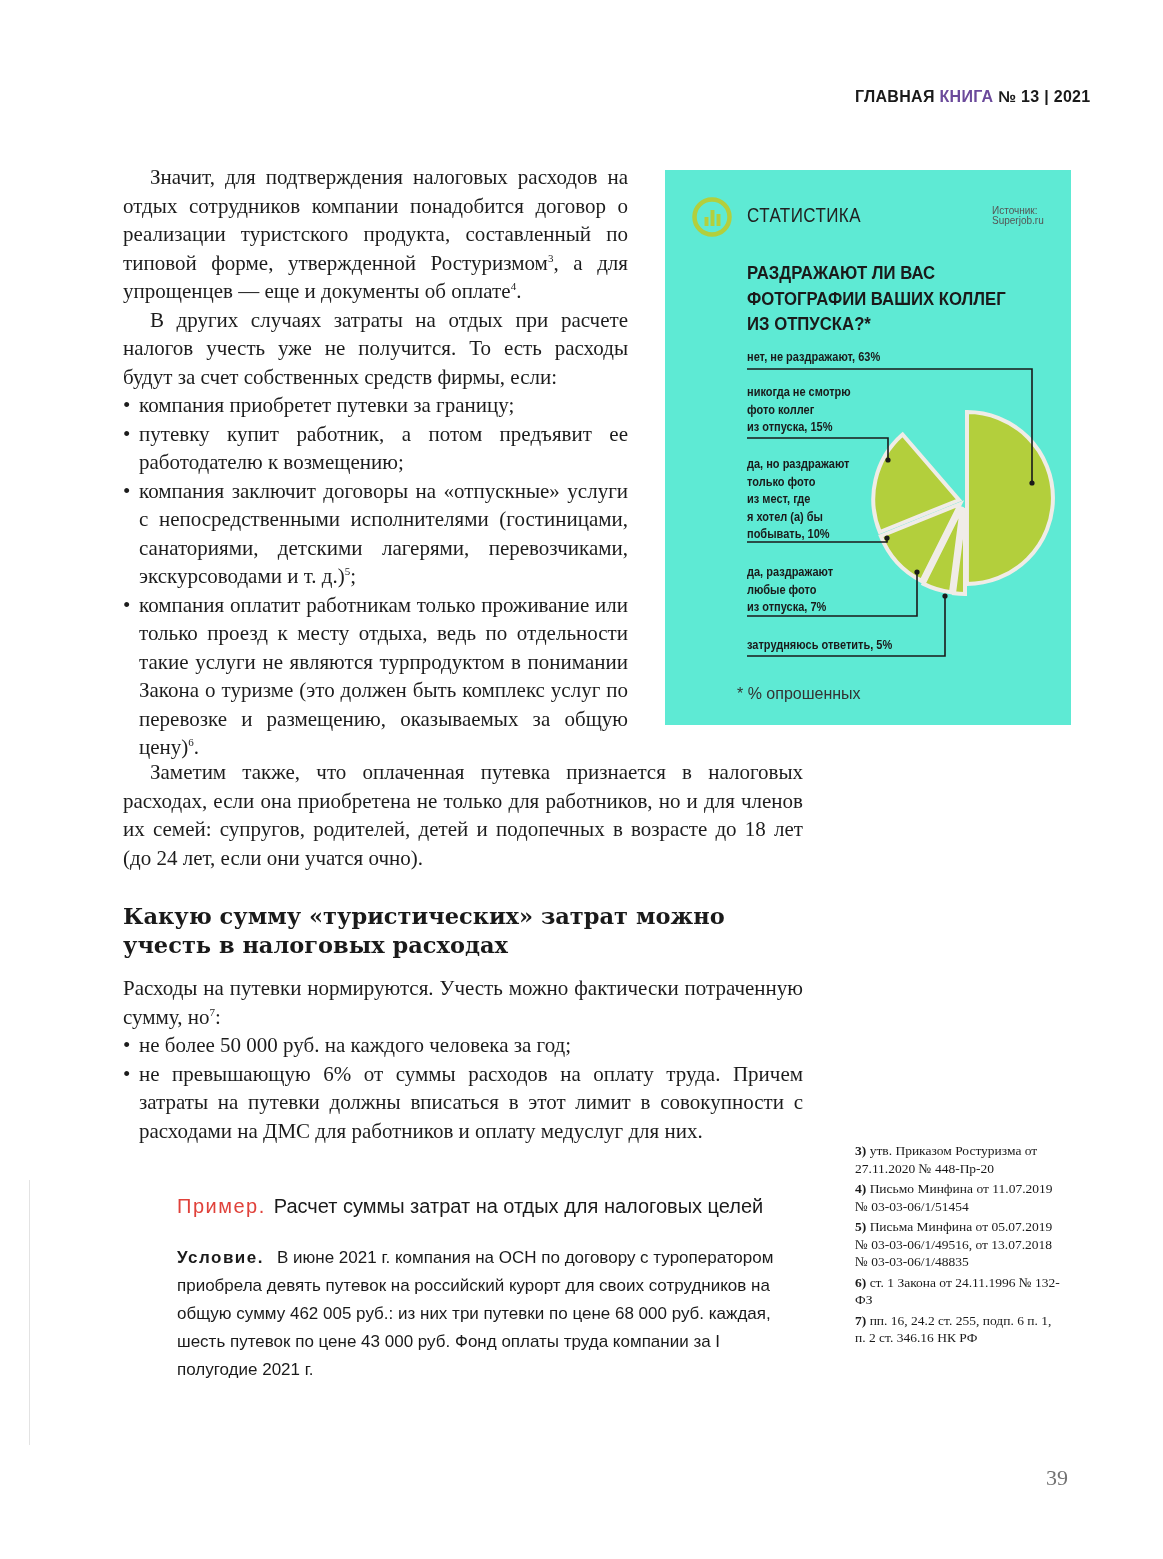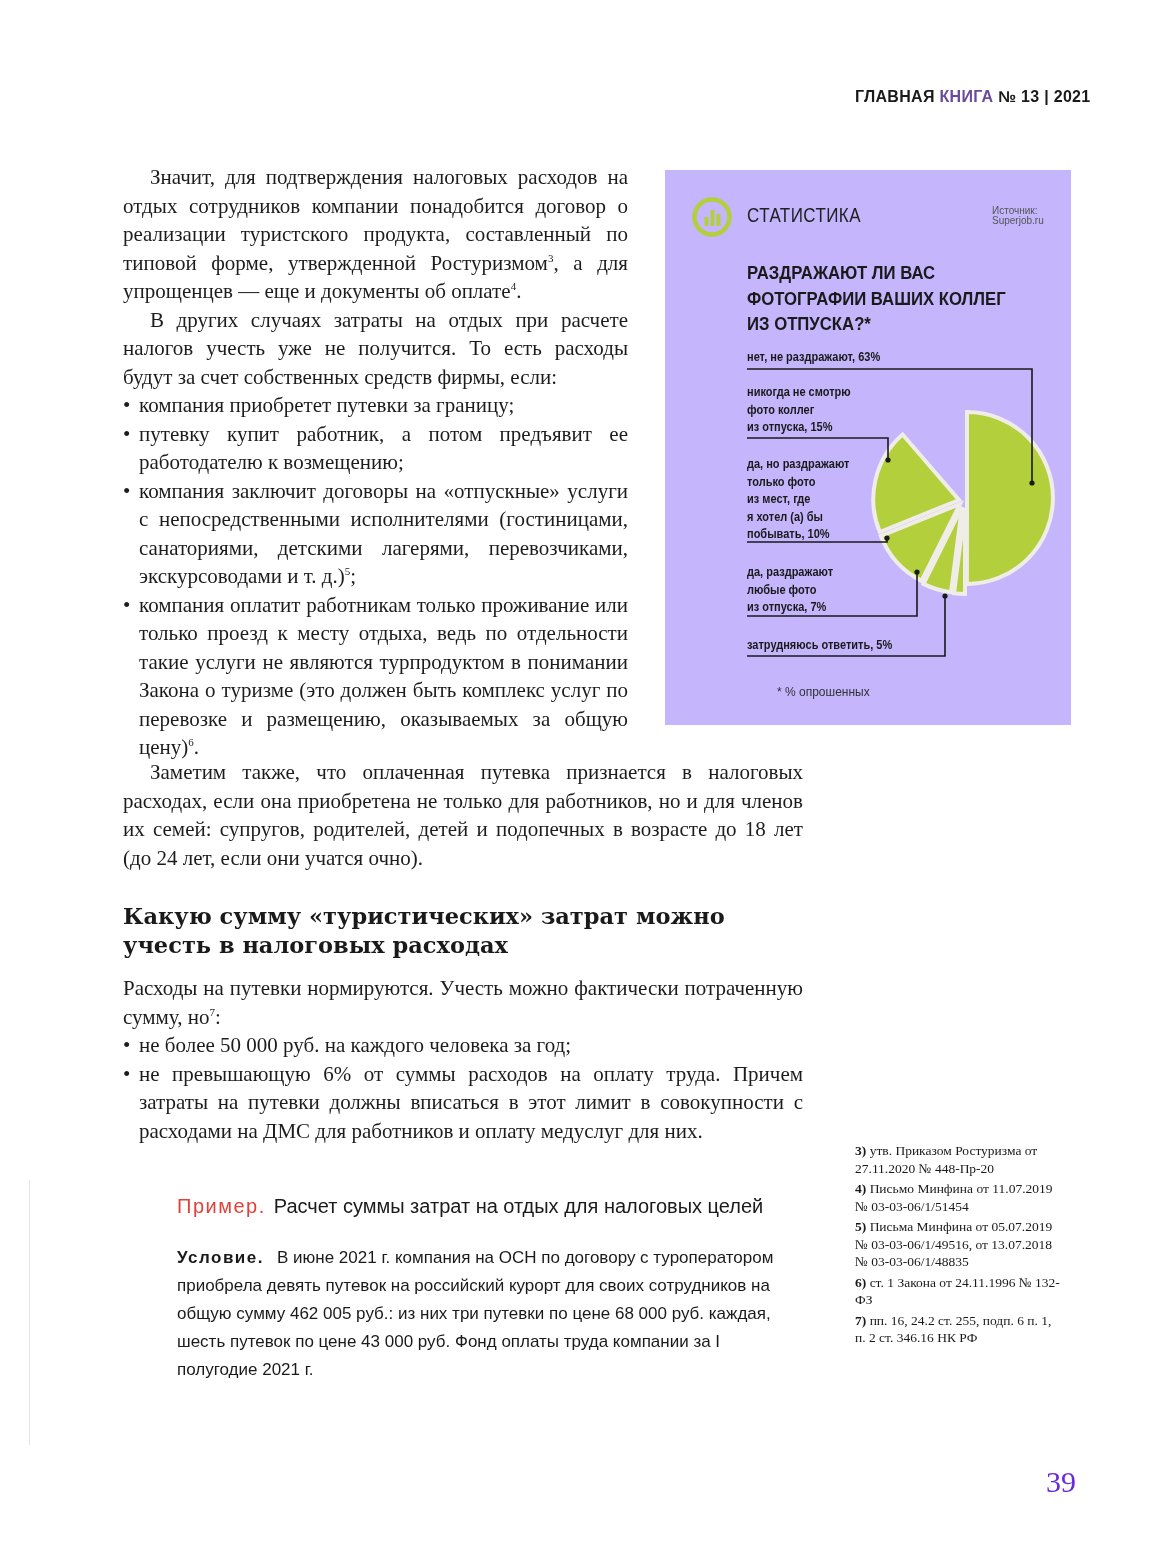--- a/index.html
+++ b/index.html
@@ -29,35 +29,35 @@
   
   .example { left: 177px; top: 1193px; width: 600px; font-family: "Liberation Sans", sans-serif; color: #1a1a1a; }
   .example .ex-head { font-size: 20px; line-height: 27px; font-weight: normal; }
   .example .ex-label { color: #e0413a; letter-spacing: 1.5px; margin-right: 8px; }
   .example .ex-cond { margin-top: 24px; font-size: 17px; line-height: 28px; }
   .example .ex-cond-label { font-weight: bold; letter-spacing: 1.5px; margin-right: 13px; }
 
   .left-rule { left: 29px; top: 1180px; width: 1px; height: 265px; background: #e3e3e3; }
 
   
-  .stats-panel { left: 665px; top: 170px; width: 406px; height: 555px; background: #c4b5fd; }
+  .stats-panel { left: 665px; top: 170px; width: 406px; height: 555px; background: #5eead4; }
   .stats-icon { position: absolute; left: 27px; top: 27px; width: 40px; height: 40px; }
   .stats-title { position: absolute; left: 82px; top: 34px; font-family: "Liberation Sans", sans-serif; font-size: 20px; letter-spacing: 0.5px; color: #222; transform: scaleX(0.85); transform-origin: left; }
   .stats-source { position: absolute; left: 327px; top: 36px; font-family: "Liberation Sans", sans-serif; font-size: 10px; line-height: 10px; color: #555; }
   .stats-question { position: absolute; left: 82px; top: 90px; width: 300px; font-family: "Liberation Sans", sans-serif; font-weight: bold; font-size: 19px; line-height: 25.5px; color: #1a1a1a; transform: scaleX(0.88); transform-origin: left; }
   .legend-label { position: absolute; left: 82px; font-family: "Liberation Sans", sans-serif; font-weight: bold; font-size: 12.5px; line-height: 17.5px; color: #1a1a1a; transform: scaleX(0.88); transform-origin: left; white-space: nowrap; }
-  .stats-footnote { position: absolute; left: 72px; top: 515px; font-family: "Liberation Sans", sans-serif; font-size: 12px; color: #333; margin-left: 40px; }
+  .stats-footnote { position: absolute; left: 72px; top: 515px; font-family: "Liberation Sans", sans-serif; font-size: 16px; color: #333; }
   .stats-svg { position: absolute; left: 0; top: 0; }
 
   
   .sidenotes { left: 855px; top: 1142px; width: 210px; font-family: "Liberation Serif", "DejaVu Serif", serif; font-size: 13.5px; line-height: 17.5px; color: #1a1a1a; }
   .sidenote { margin-bottom: 3px; }
   .sidenote .num { font-weight: bold; }
 
-  .page-number { left: 1046px; top: 1465px; font-family: "Liberation Serif", serif; font-size: 30px; color: #6d28d9; }
+  .page-number { left: 1046px; top: 1465px; font-family: "Liberation Serif", serif; font-size: 22px; color: #737373; }
 </style>
 </head>
 <body>
 
 <div class="abs running-head">
   <span>ГЛАВНАЯ</span>
   <span class="accent">КНИГА</span>
   <span>№ 13 | 2021</span>
 </div>
 

